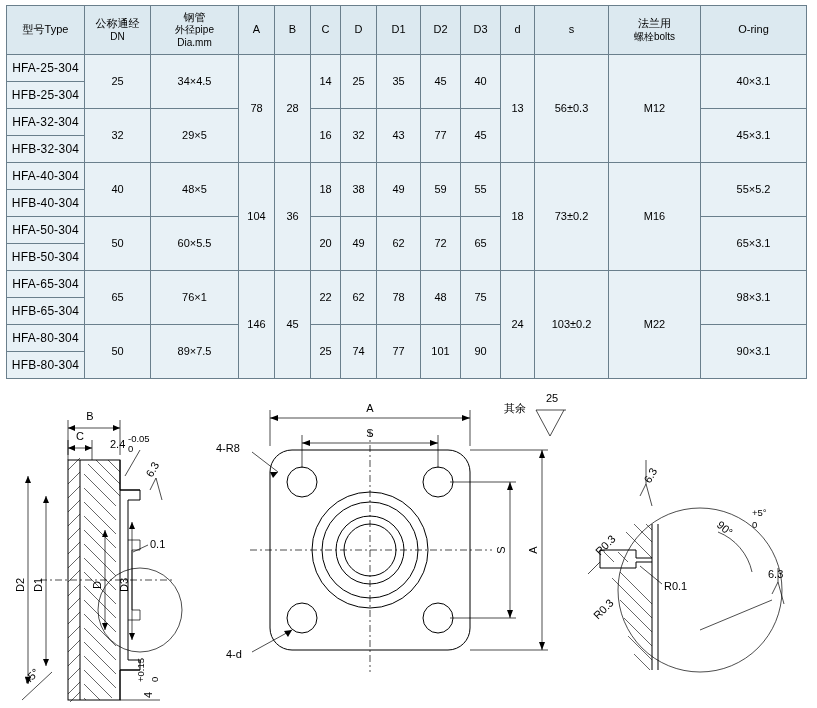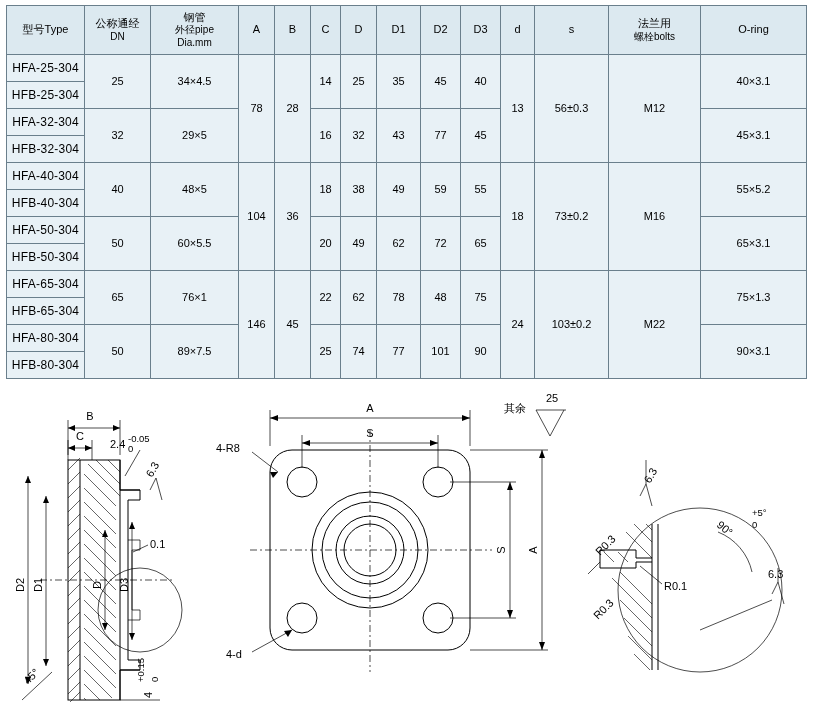--- a/index.html
+++ b/index.html
@@ -179,21 +179,21 @@
         <td rowspan="4">146</td>
         <td rowspan="4">45</td>
         <td rowspan="2" class="lft">22</td>
         <td rowspan="2" class="lft">62</td>
         <td rowspan="2">78</td>
         <td rowspan="2" class="lft">48</td>
         <td rowspan="2">75</td>
         <td rowspan="4">24</td>
         <td rowspan="4">103±0.2</td>
         <td rowspan="4">M22</td>
-        <td rowspan="2">75×1.3</td>
+        <td rowspan="2">98×3.1</td>
       </tr>
       <tr>
         <td class="type">HFB-65-304</td>
       </tr>
 
       <tr>
         <td class="type">HFA-80-304</td>
         <td rowspan="2">50</td>
         <td rowspan="2">89×7.5</td>
         <td rowspan="2" class="lft">25</td>

